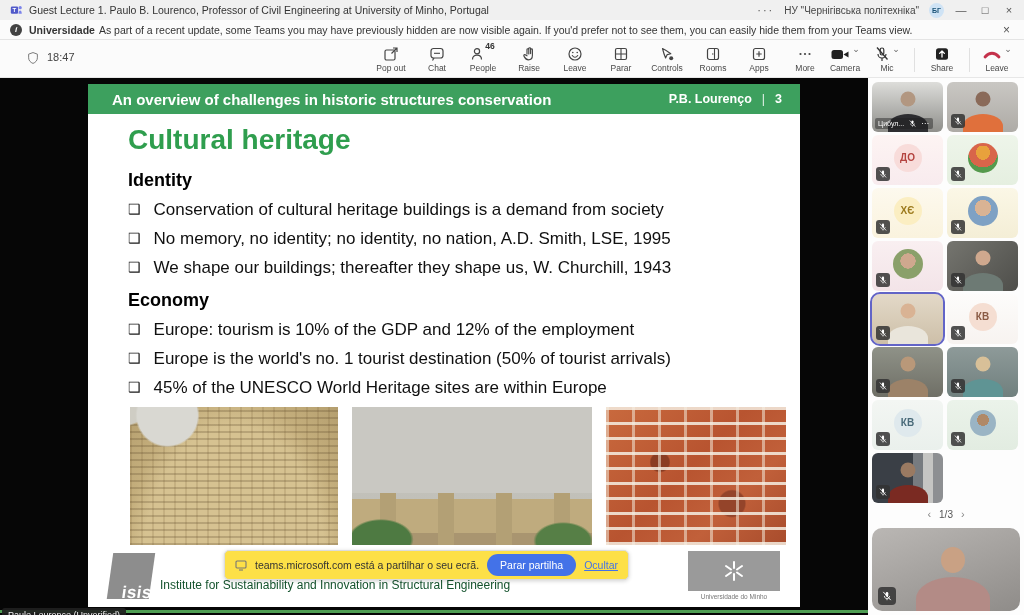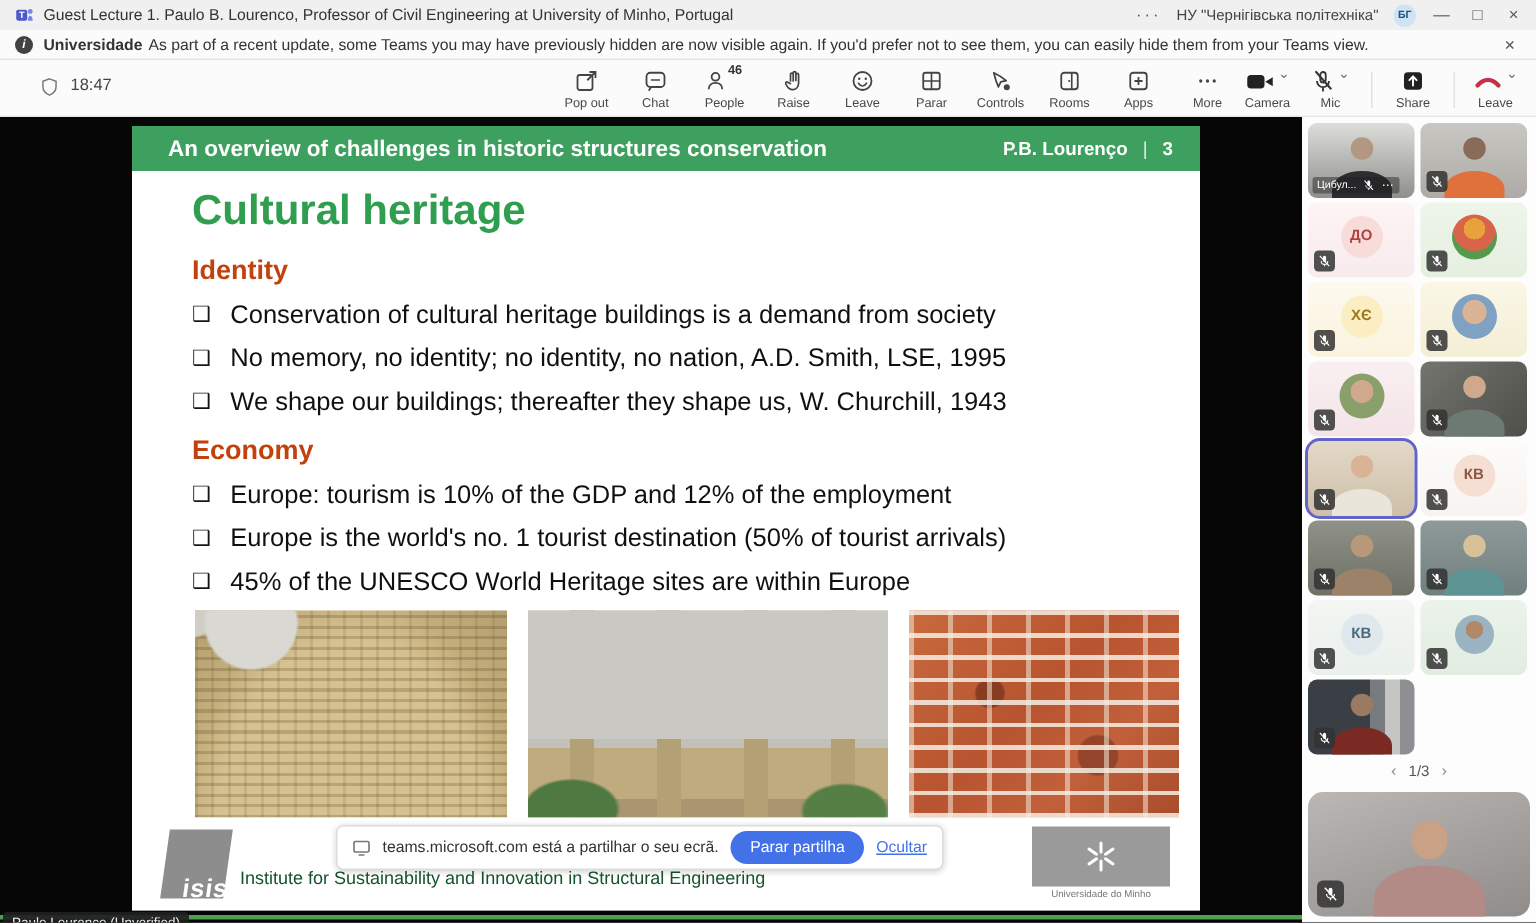--- a/index.html
+++ b/index.html
@@ -57,21 +57,21 @@
   
   .slide { position:absolute; left:88px; top:6px; width:712px; height:523px;
     background:#fff; overflow:hidden; }
   .slide-head { position:absolute; left:0; top:0; width:712px; height:30px;
     background:#3da05e; color:#fff; display:flex; align-items:center; padding:0 18px 0 24px; }
   .slide-head .sh-title { font-size:15px; font-weight:bold; flex:1; }
   .slide-head .sh-right { font-size:12.5px; font-weight:bold; display:flex; gap:10px; align-items:center;}
   .slide-head .sh-sep { font-weight:normal; opacity:.85; }
   .slide-body { position:absolute; left:40px; top:40px; width:640px; }
   .s-title { font-size:28px; font-weight:bold; color:#2f9e4e; margin-bottom:14px; }
-  .s-sec { font-size:18px; font-weight:bold; color:#c2410c; margin:8px 0 4px 0; }
+  .s-sec { font-size:18px; font-weight:bold; color:#000000; margin:8px 0 4px 0; }
   .bullet { display:flex; font-size:17px; color:#101010; line-height:29px; gap:13px; }
   .bullet .bsq { font-size:14px; position:relative; top:0px; color:#151515; }
 
   .s-images { position:absolute; left:42px; top:323px; width:656px; height:138px; }
   .img { position:absolute; top:0; height:138px; }
   .img1 { left:0;   width:208px;
     background:
       radial-gradient(circle at 18% 6%, #d9d8d2 0 14%, transparent 15%),
       linear-gradient(160deg, #cfcdc4 0 8%, transparent 9%),
       repeating-linear-gradient(0deg, rgba(90,70,40,.25) 0 2px, transparent 2px 7px),
@@ -103,21 +103,21 @@
   .isise-text { position:absolute; left:14px; top:30px; font-size:17px; font-weight:bold;
     color:#fff; letter-spacing:.5px; transform:none; }
   .inst-text { position:absolute; left:72px; top:33px; font-size:12px; color:#14532d; }
   .um-logo { position:absolute; left:600px; top:6px; width:92px; height:40px; background:#9a9a9a;
     display:flex; align-items:center; justify-content:center; }
   .um-text { position:absolute; left:600px; top:48px; width:92px; text-align:center;
     font-size:6.5px; color:#777; }
 
   
   .share-banner { position:absolute; left:224px; top:472px; height:30px;
-    background:#ffffff; border:1px solid #dcdcdc; border-radius:5px;
+    background:#fde047; border:1px solid #dcdcdc; border-radius:5px;
     box-shadow:0 1px 4px rgba(0,0,0,.18); display:flex; align-items:center;
     padding:0 10px; gap:8px; z-index:8; }
   .share-banner .sb-text { font-size:10.5px; color:#333; white-space:nowrap; }
   .sb-stop { background:#4372e8; color:#fff; font-size:10.5px; border:none;
     border-radius:14px; padding:5px 13px; white-space:nowrap; }
   .sb-hide { color:#4372e8; font-size:10.5px; text-decoration:underline; white-space:nowrap; }
 
   
   .sidebar { position:absolute; left:868px; top:78px; width:156px; height:537px;
     background:#fdfdfd; }

